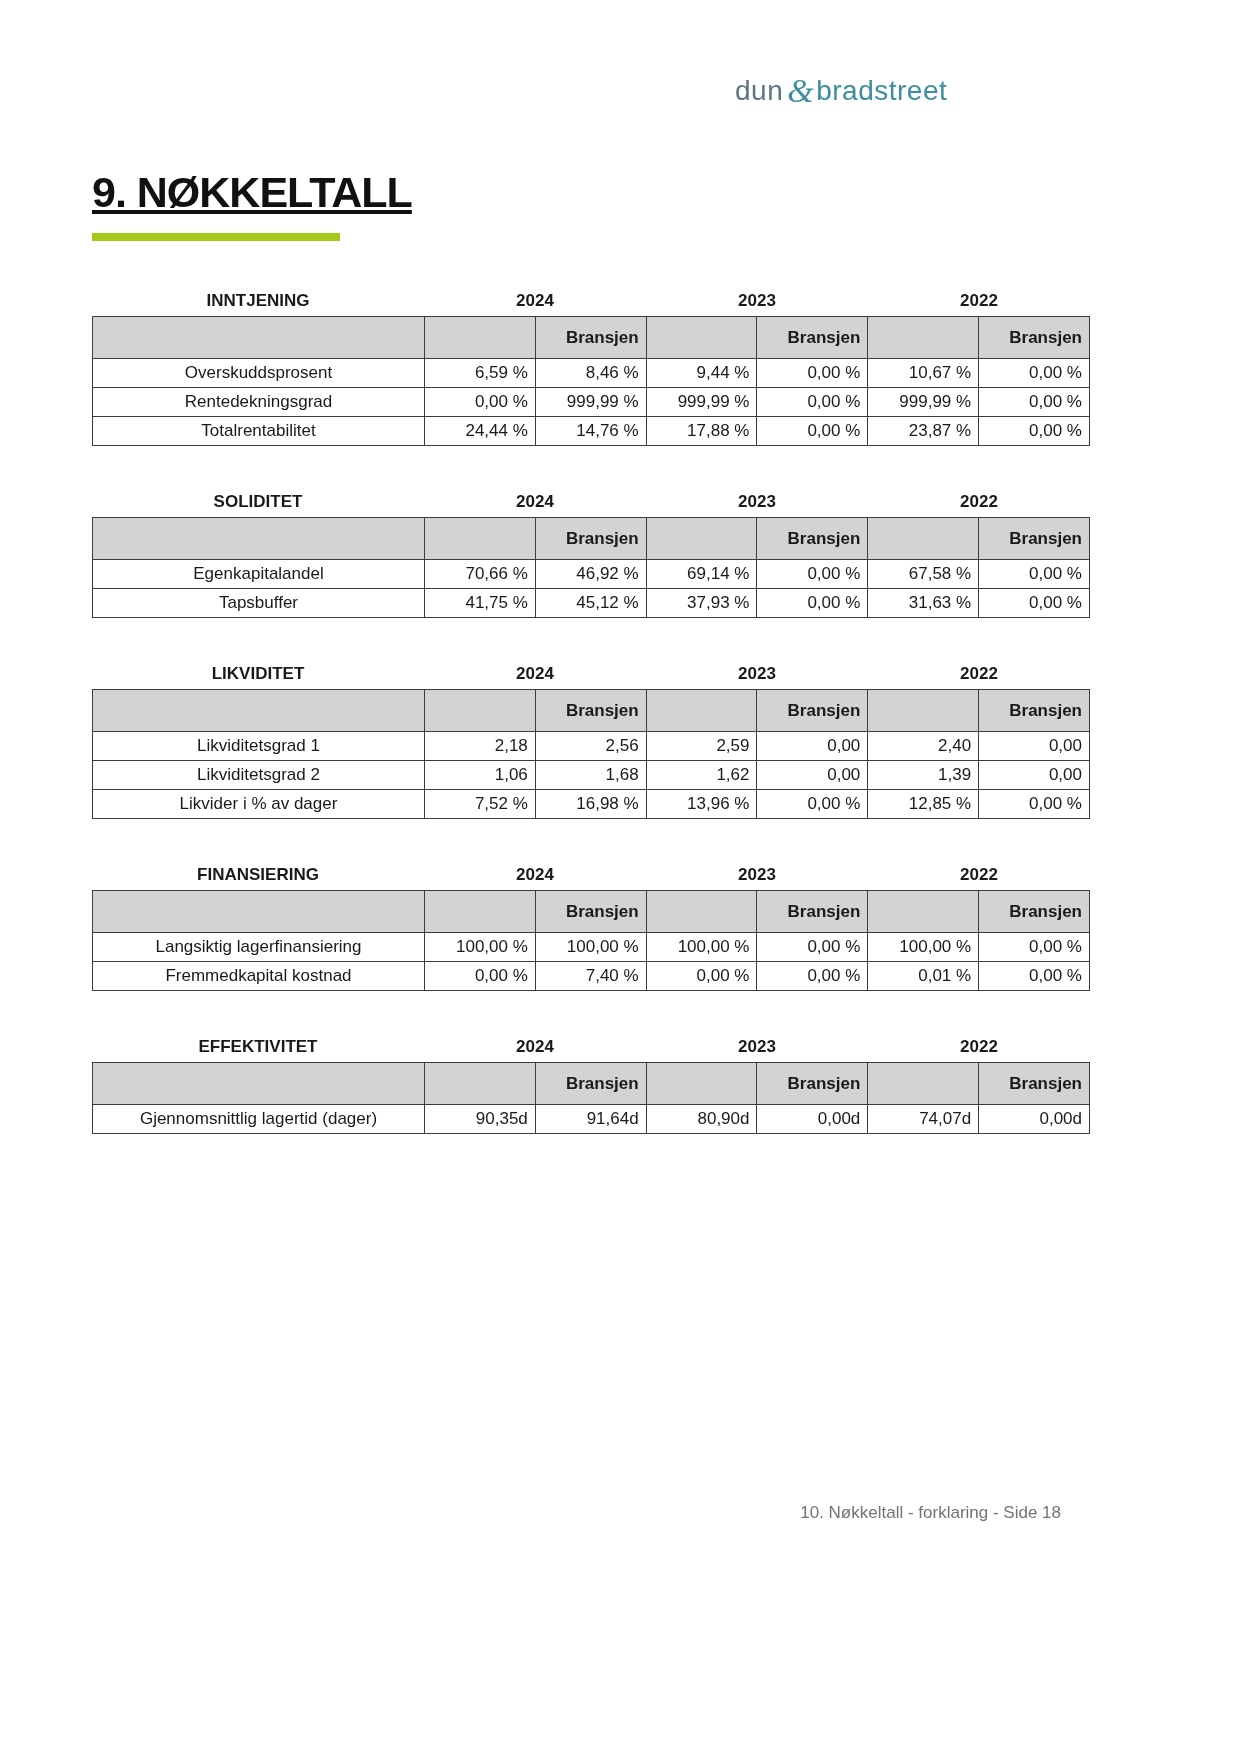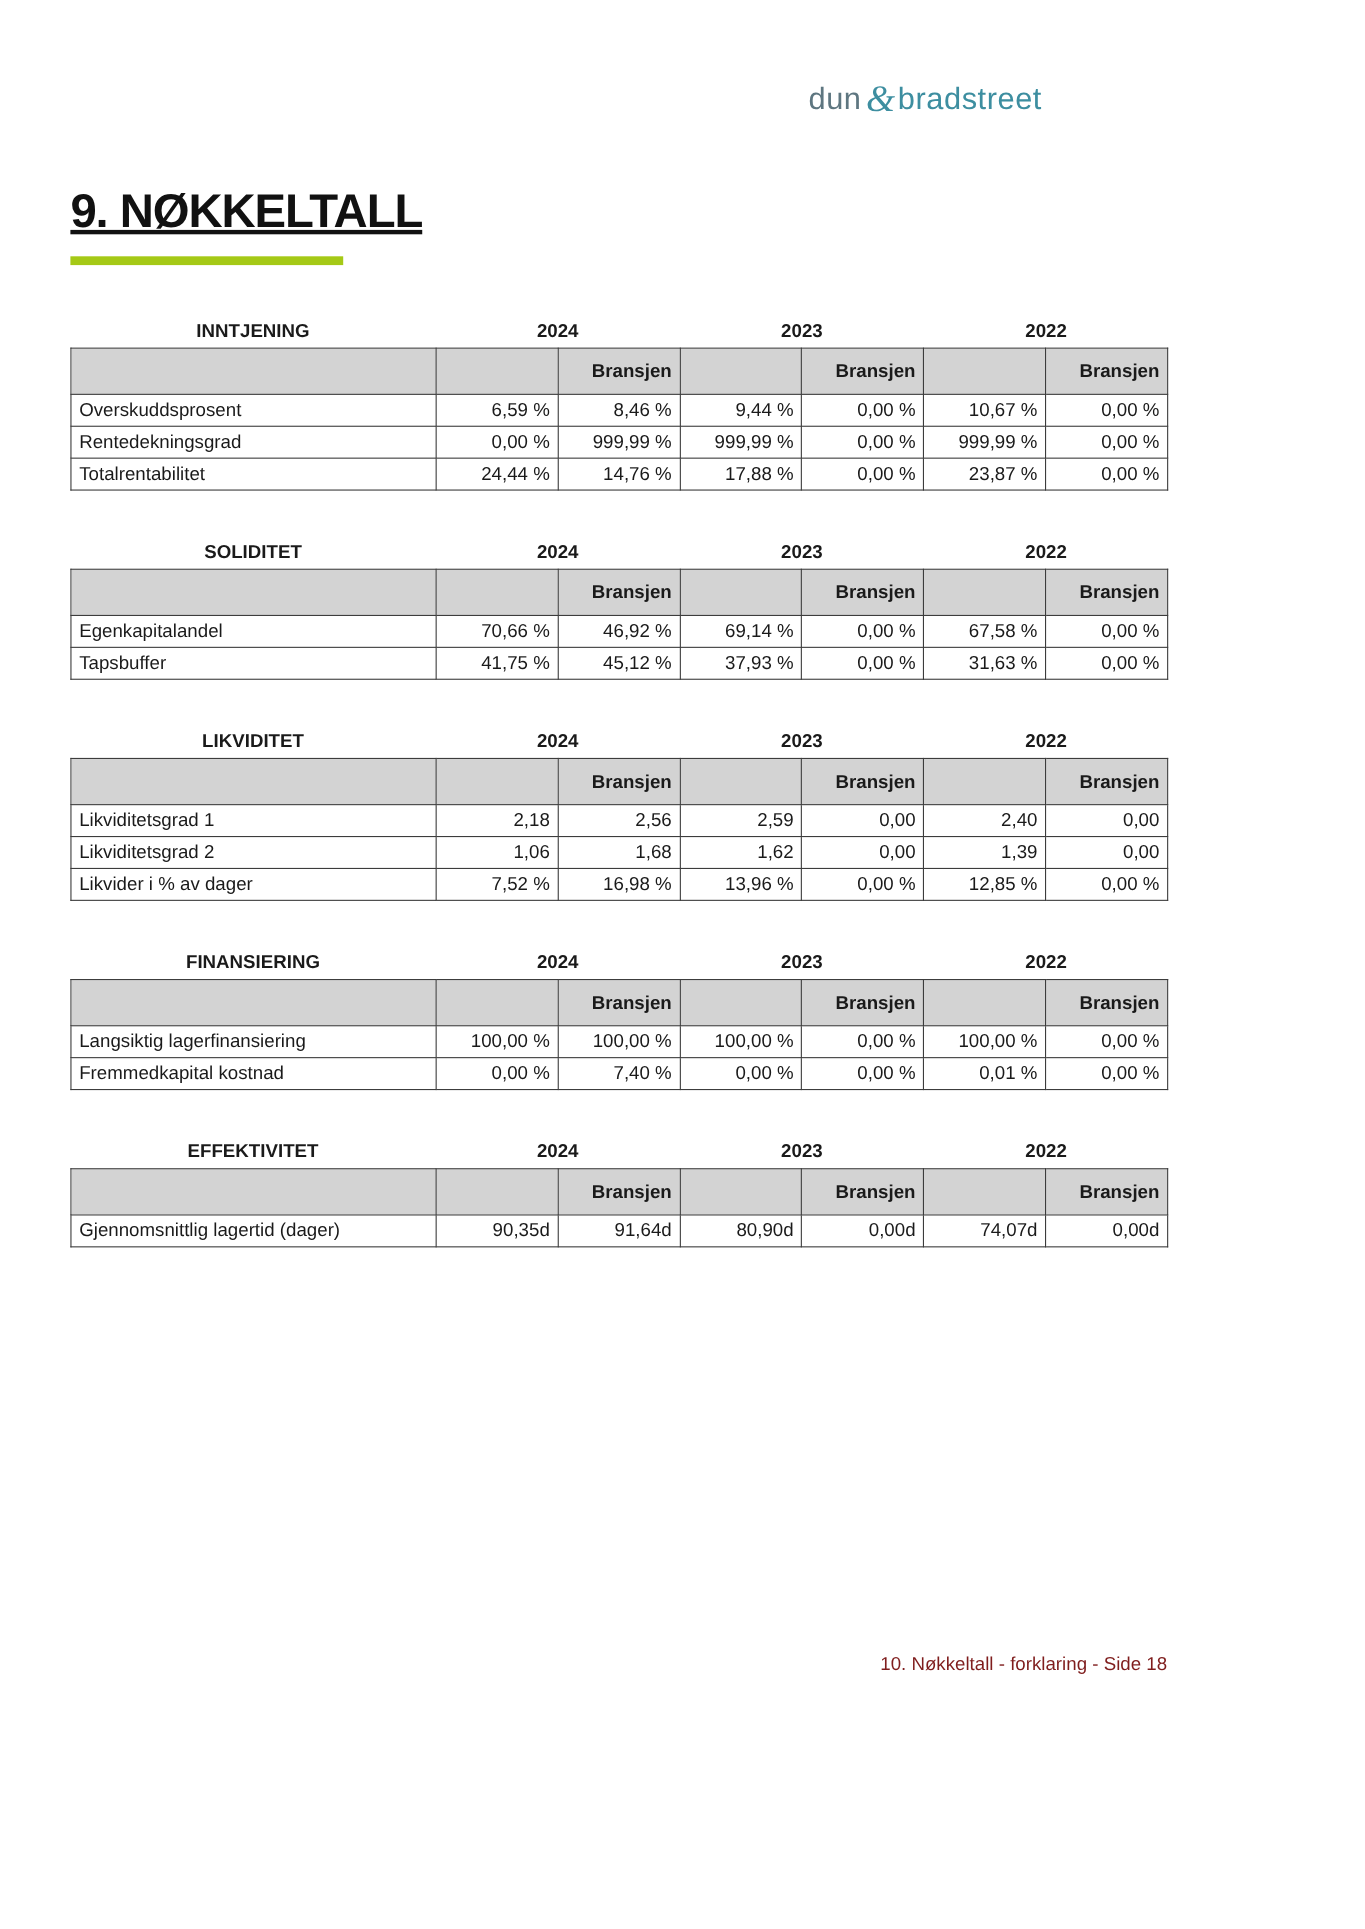--- a/index.html
+++ b/index.html
@@ -4,21 +4,21 @@
 <style>
   * { box-sizing: border-box; margin: 0; padding: 0; }
   html, body { background: #ffffff; }
   body {
     width: 1241px; height: 1754px;
     font-family: "Liberation Sans", sans-serif;
     color: #1a1a1a;
     position: relative;
     overflow: hidden;
   }
-  .page { position: absolute; inset: 0; padding: 0 64px; }
+  .page { position: absolute; inset: 0; padding: 0 92px; }
 
   
   .logo {
     position: absolute;
     top: 70px; left: 735px;
     display: flex; align-items: baseline;
     letter-spacing: 0.5px;
     user-select: none;
   }
   .logo-dun { font-size: 28px; font-weight: 400; color: var(--logo-dark, #5e7680); }
@@ -72,33 +72,33 @@
     padding: 4px 7px;
     height: 29px;
     overflow: hidden;
     white-space: nowrap;
   }
   tr.bransjen-row td {
     background: var(--header-gray, #d3d3d3);
     height: 42px;
     padding: 2px 7px;
   }
-  td.label-cell { width: 332px; text-align: left; }
+  td.label-cell { width: 332px; text-align: center; }
   td.bransjen-cell { text-align: right; font-weight: 700; }
   td.blank-cell { }
   td.value-cell { text-align: right; }
 
   
   .page-footer {
     position: absolute;
     top: 1503px; left: 63px;
     width: 998px;
     text-align: right;
     font-size: 17px;
-    color: #7f1d1d;
+    color: #737373;
   }
 </style>
 </head>
 <body>
 
 <div class="page">
 
   <header class="logo">
     <span class="logo-dun">dun</span>
     <span class="logo-amp">&amp;</span>

